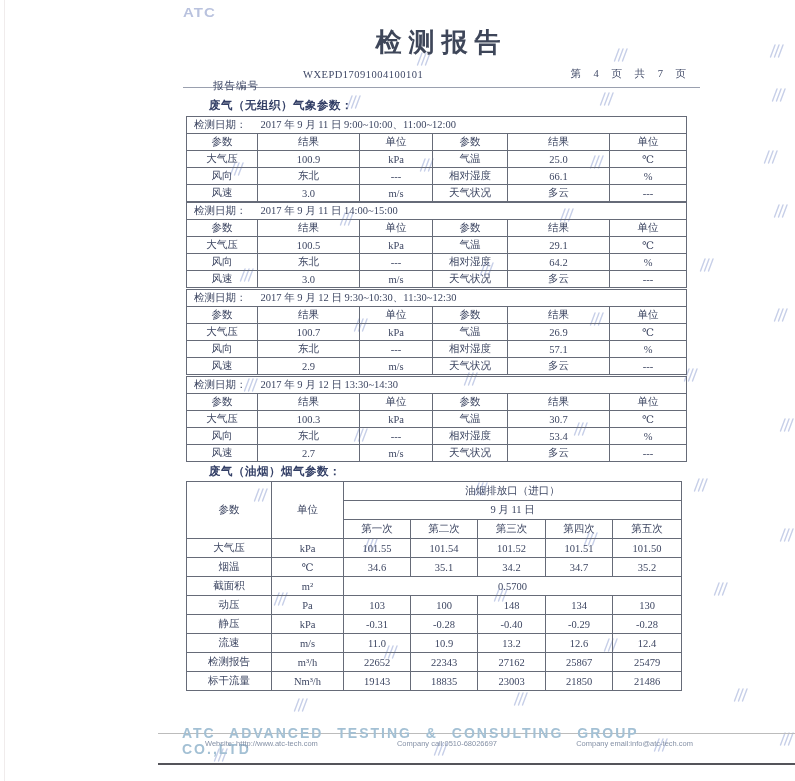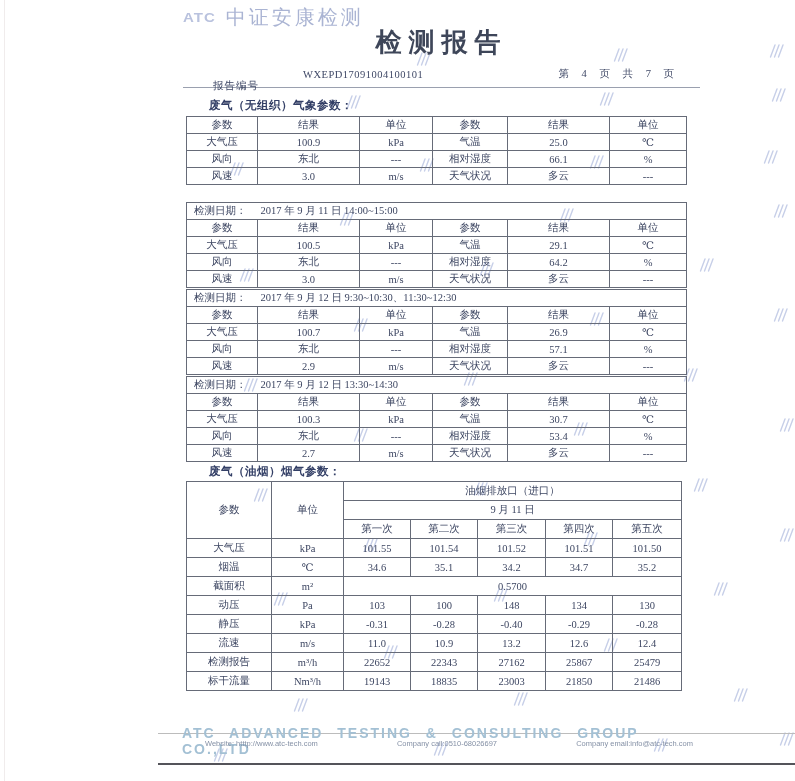--- a/index.html
+++ b/index.html
@@ -14,21 +14,21 @@
   .logo-row{position:absolute;left:183px;top:4px;display:flex;align-items:center;
     font-family:"Liberation Sans","DejaVu Sans",sans-serif;}
   .logo-mark{font-weight:900;font-size:15px;color:#b9c2de;letter-spacing:1px;transform:scaleY(.85);}
   .logo-text{margin-left:10px;font-size:20px;color:#aab4d3;letter-spacing:3px;}
   .doc-title{position:absolute;left:183px;top:25px;width:517px;text-align:center;
     font-size:26px;font-weight:bold;letter-spacing:7px;color:#3e4659;}
   .report-row{position:absolute;left:183px;top:61px;width:517px;height:26px;
     border-bottom:1px solid #9aa0af;display:flex;align-items:center;font-size:10.5px;color:#3f4866;}
   .report-label{margin-left:30px;letter-spacing:1px;margin-top:24px;}
   .report-number{margin-left:44px;letter-spacing:.5px;}
-  .page-info{margin-left:auto;margin-right:26px;word-spacing:10px;}
+  .page-info{margin-left:auto;margin-right:14px;word-spacing:10px;}
   
   .sec-title{position:absolute;left:209px;font-size:11.5px;font-weight:bold;color:#333f66;letter-spacing:.5px;}
   #sec1-title{top:98px;}
   #sec2-title{top:464px;}
   
   table{border-collapse:collapse;table-layout:fixed;background:transparent;}
   td{border:1px solid #666b78;text-align:center;font-size:10.5px;color:#3d4662;
      padding:0;overflow:hidden;white-space:nowrap;}
   .weather-table{position:absolute;left:186px;width:500px;}
   .weather-table td{height:16px;}
@@ -179,21 +179,20 @@
       <div class="wm" style="left: 652px; top: 738px;"><svg width="17" height="14" viewBox="0 0 17 14">
           <path d="M2.5 13 L7 1 M6.5 13 L11 1 M10.5 13 L15 1" stroke="#b9c3e2" stroke-width="1.4" fill="none" stroke-linecap="round"></path>
         </svg></div>
       <div class="wm" style="left: 778px; top: 732px;"><svg width="17" height="14" viewBox="0 0 17 14">
           <path d="M2.5 13 L7 1 M6.5 13 L11 1 M10.5 13 L15 1" stroke="#b9c3e2" stroke-width="1.4" fill="none" stroke-linecap="round"></path>
         </svg></div>
     </div>
 
   <div class="logo-row">
     <span class="logo-mark">ATC</span>
-    <span class="logo-text">中证安康检测</span>
   </div>
 
   <div class="doc-title">检测报告</div>
 
   <div class="report-row">
     <span class="report-label">报告编号</span>
     <span class="report-number">WXEPD17091004100101</span>
     <span class="page-info">第 4 页 共 7 页</span>
   </div>
 
@@ -203,20 +202,23 @@
       <table class="weather-table" id="wt1">
         <colgroup>
           <col style="width: 71px;">
           <col style="width: 102px;">
           <col style="width: 73px;">
           <col style="width: 75px;">
           <col style="width: 102px;">
           <col style="width: 77px;">
         </colgroup>
         <tbody>
+          <tr>
+            <td colspan="6" class="date-cell"><span class="dlabel">检测日期：</span><span>2017 年 9 月 11 日 9:00~10:00、11:00~12:00</span></td>
+          </tr>
           <tr>
             <td>参数</td>
             <td>结果</td>
             <td>单位</td>
             <td>参数</td>
             <td>结果</td>
             <td>单位</td>
           </tr>
           <tr>
             <td>大气压</td>

